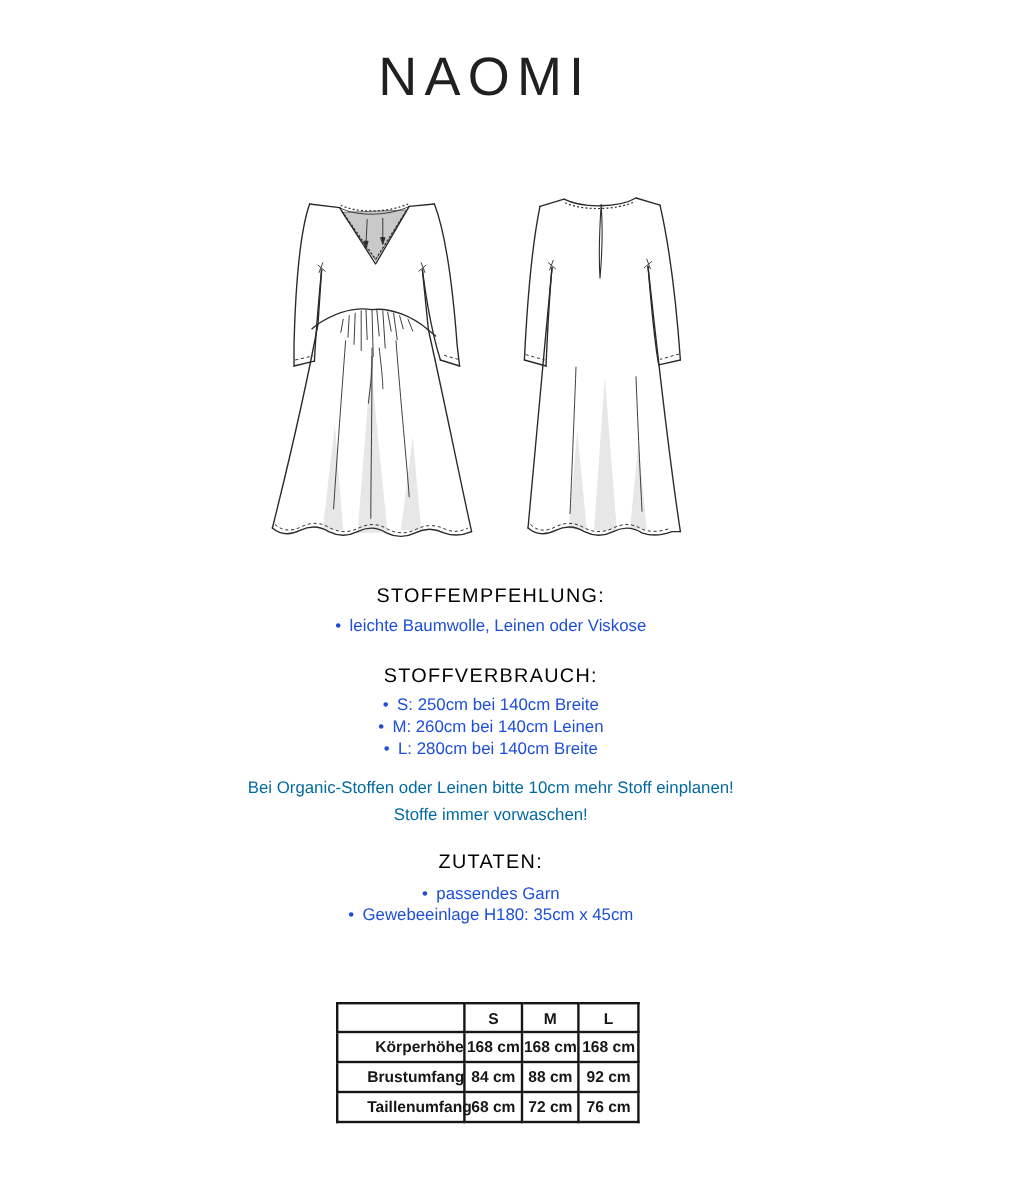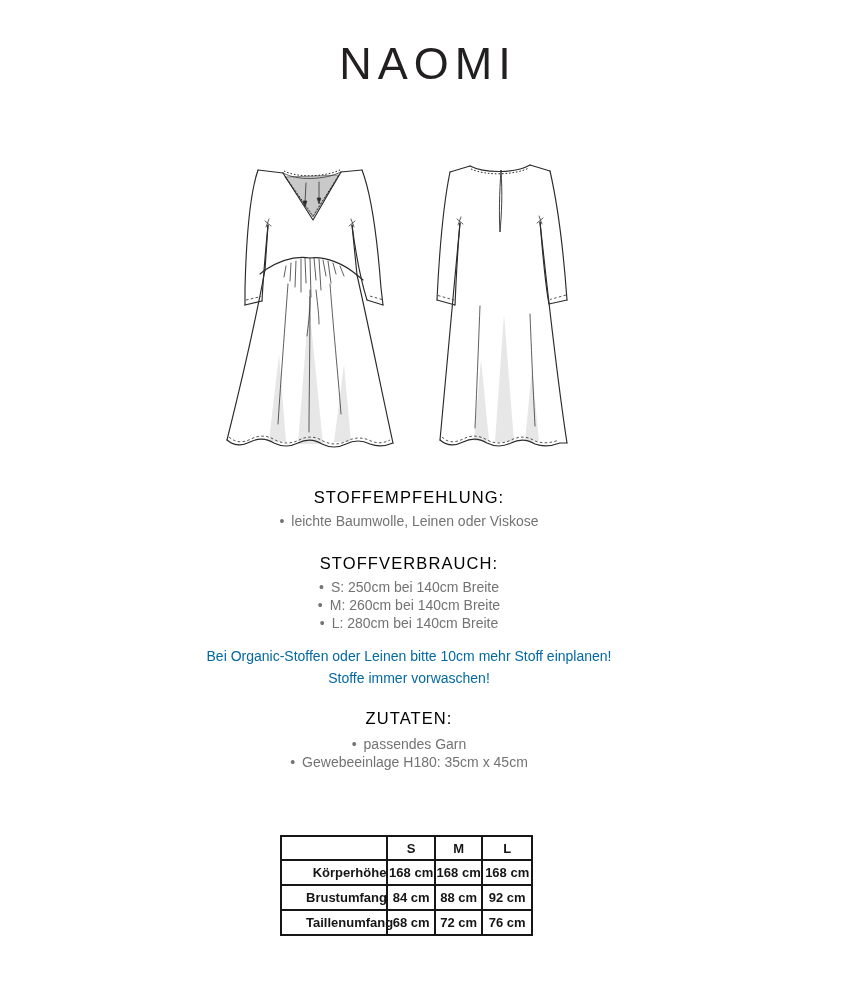--- a/index.html
+++ b/index.html
@@ -6,32 +6,32 @@
   body{
     width:852px;height:1002px;position:relative;overflow:hidden;
     font-family:"Liberation Sans","DejaVu Sans",sans-serif;
     color:#1d1d1b;
   }
   .page{position:absolute;inset:0;background:#ffffff;}
 
   .title{
     position:absolute;top:39px;left:0;width:808px;margin:0;
     text-align:center;font-size:45px;font-weight:500;
-    letter-spacing:6px;line-height:1.1;color:#221f20;padding-left:24px;
+    letter-spacing:6px;line-height:1.1;color:#221f20;
   }
 
   .svg-front{position:absolute;left:222px;top:156px;width:172px;height:292px;}
   .svg-back{position:absolute;left:431px;top:156px;width:142px;height:292px;}
 
   .sec{position:absolute;left:0;width:818px;text-align:center;}
   .sec h2{
     margin:0 0 4px 0;font-size:16.5px;font-weight:500;
     letter-spacing:1.1px;line-height:1.25;color:#000000;
   }
-  .b-line{font-size:14px;line-height:18.4px;font-weight:400;color:#737373;}
+  .b-line{font-size:14px;line-height:18.4px;font-weight:400;color:#1d4ed8;}
   .bullet{margin-right:7px;}
   #sec-stoffempfehlung{top:487px;}
   #sec-stoffverbrauch{top:553px;}
   #sec-note{top:645px;}
   #sec-note .note-line{font-size:14px;line-height:22px;color:#0369a1;}
   #sec-zutaten{top:708px;}
   #sec-zutaten h2{margin-bottom:6px;}
 
   table.sizes{
     position:absolute;left:280px;top:835px;width:253px;
@@ -161,21 +161,21 @@
   </svg>
 
   <section class="sec" id="sec-stoffempfehlung">
     <h2>STOFFEMPFEHLUNG:</h2>
     <div class="b-line"><span class="bullet">•</span><span>leichte Baumwolle, Leinen oder Viskose</span></div>
   </section>
 
   <section class="sec" id="sec-stoffverbrauch">
     <h2>STOFFVERBRAUCH:</h2>
     <div class="b-line"><span class="bullet">•</span><span>S: 250cm bei 140cm Breite</span></div>
-    <div class="b-line"><span class="bullet">•</span><span>M: 260cm bei 140cm Breite</span></div>
+    <div class="b-line"><span class="bullet">•</span><span>M: 260cm bei 140cm Leinen</span></div>
     <div class="b-line"><span class="bullet">•</span><span>L: 280cm bei 140cm Breite</span></div>
   </section>
 
   <section class="sec" id="sec-note">
     <div class="note-line">Bei Organic-Stoffen oder Leinen bitte 10cm mehr Stoff einplanen!</div>
     <div class="note-line">Stoffe immer vorwaschen!</div>
   </section>
 
   <section class="sec" id="sec-zutaten">
     <h2>ZUTATEN:</h2>

